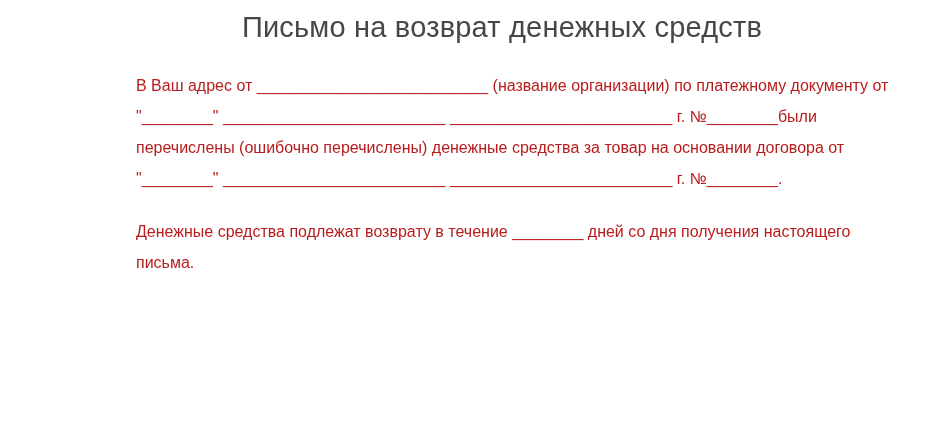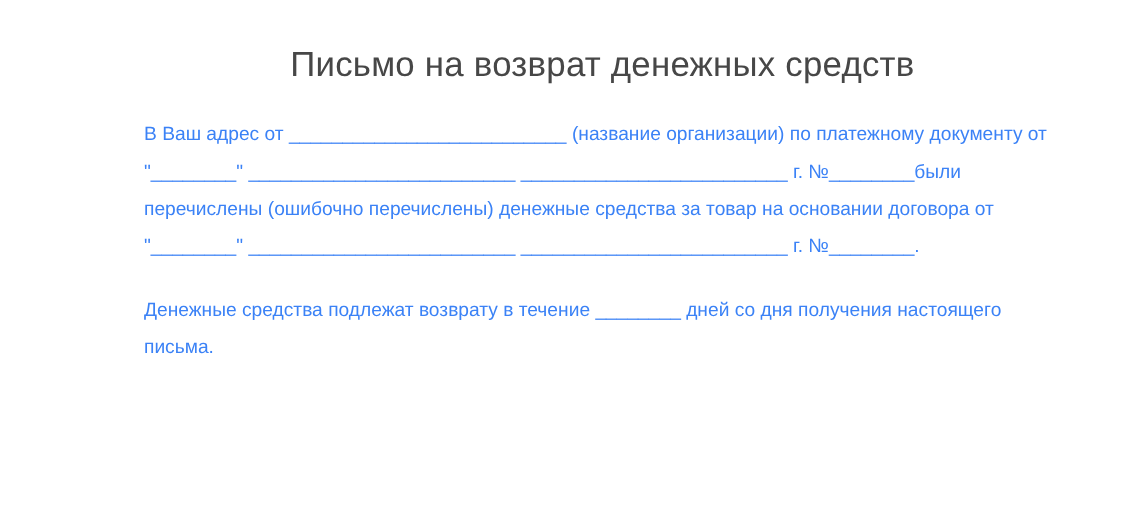--- a/index.html
+++ b/index.html
@@ -10,36 +10,36 @@
     width: 938px;
     height: 437px;
     background: #ffffff;
     overflow: hidden;
     font-family: "Liberation Sans", sans-serif;
   }
   .page {
     box-sizing: border-box;
     width: 938px;
     height: 437px;
-    padding: 38px 54px 0 120px;
+    padding: 11px 54px 0 120px;
   }
   .doc-title {
     font-family: "Liberation Sans", sans-serif;
     font-weight: 400;
     font-size: 29px;
     color: #474747;
     text-align: center;
     margin: 0 0 26px 0;
     letter-spacing: 0.2px;
   }
   .para {
     font-size: 16px;
     line-height: 31px;
-    color: #3b82f6;
-    margin: 0 0 22px 0;
+    color: #b91c1c;
+    margin: 0 0 22px 16px;
     white-space: pre;        
   }
 </style>
 </head>
 <body>
 
 <div class="page">
   <h1 class="doc-title">Письмо на возврат денежных средств</h1>
 
   <p class="para">В Ваш адрес от __________________________ (название организации) по платежному документу от

